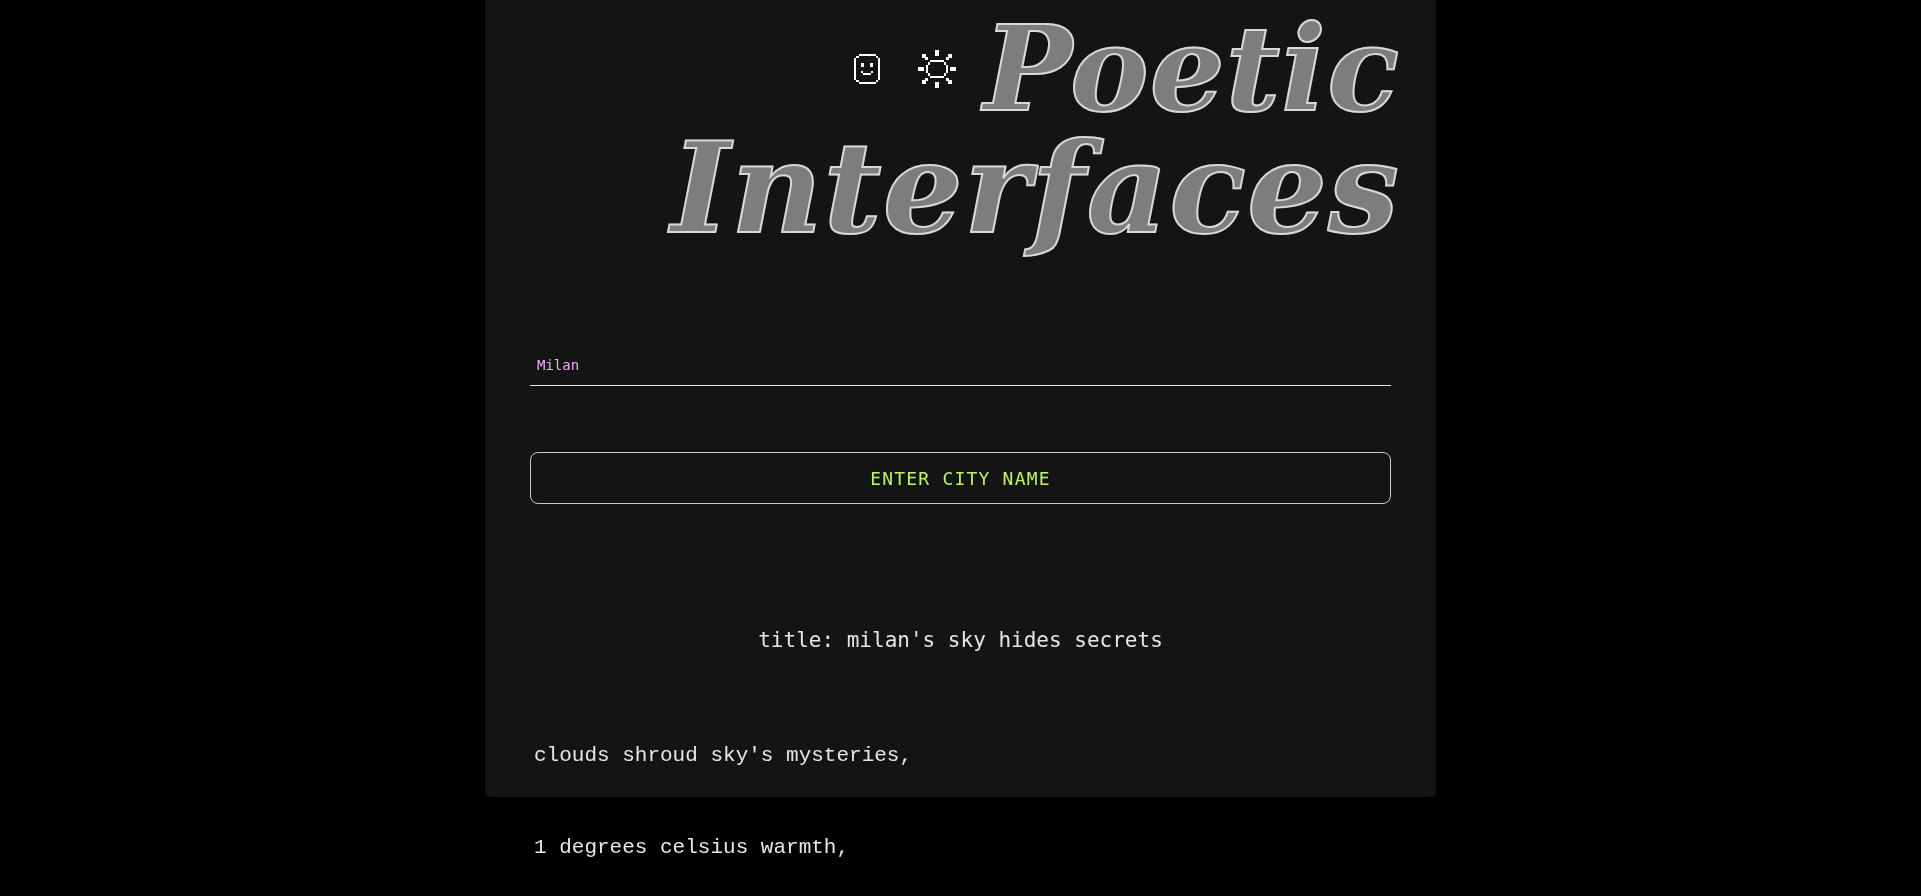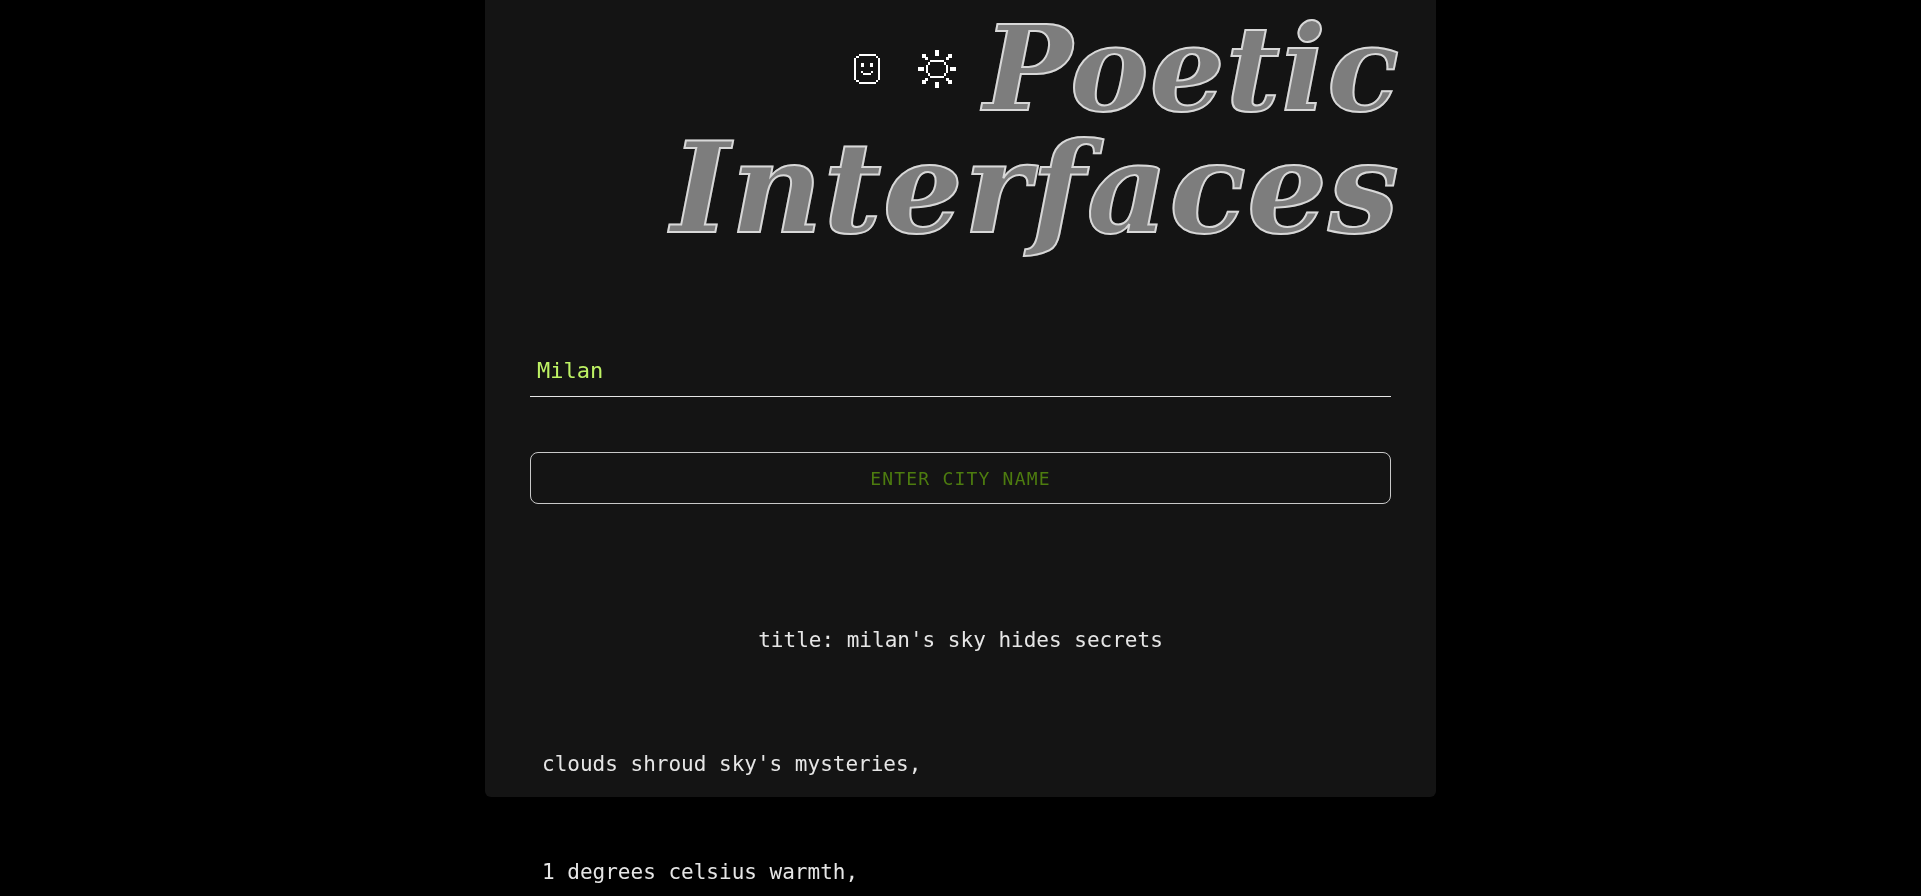--- a/index.html
+++ b/index.html
@@ -104,40 +104,40 @@
     top: 352px;
     width: 861px;
   }
   .city-input {
     display: block;
     width: 861px;
     background: transparent;
     border: none;
     border-bottom: 1.5px solid #e6e6e6;
     outline: none;
-    color: #bef264;
-    font-family: "DejaVu Sans Mono", "Liberation Mono", monospace;
-    font-size: 22px;
+    color: #f0abfc;
+    font-family: "DejaVu Sans Mono", "Liberation Mono", monospace;
+    font-size: 14px;
     line-height: 1.35;
     padding: 4px 2px 10px 7px;
     caret-color: #e9e9e9;
   }
   .city-input::placeholder { color: #6a6a6a; }
 
   
   .submit-btn {
     position: absolute;
     left: 45px;
     top: 452px;
     width: 861px;
     height: 52px;
     background: transparent;
     border: 1.5px solid #c9c9c9;
     border-radius: 8px;
-    color: #4d7c0f;
+    color: #bef264;
     font-family: "DejaVu Sans Mono", "Liberation Mono", monospace;
     font-size: 18px;
     letter-spacing: 1.2px;
     cursor: pointer;
     display: flex;
     align-items: center;
     justify-content: center;
   }
 
   
@@ -146,21 +146,21 @@
     left: 45px;
     top: 570px;
     width: 861px;
     color: #e6e6e6;
     font-family: "DejaVu Sans Mono", "Liberation Mono", monospace;
     font-size: 21px;
     line-height: 28px;
     white-space: pre;
   }
   .poem-title { margin: 0 0 28px 0; text-align: center; }
-  .poem-line  { margin: 12px; }
+  .poem-line  { margin: 4px; font-family: Liberation Mono, monospace; }
 </style>
 </head>
 <body>
 
 <div id="app-root">
   <div class="card">
 
     <div class="masthead">
 
       <div class="mast-row mast-row-1">

